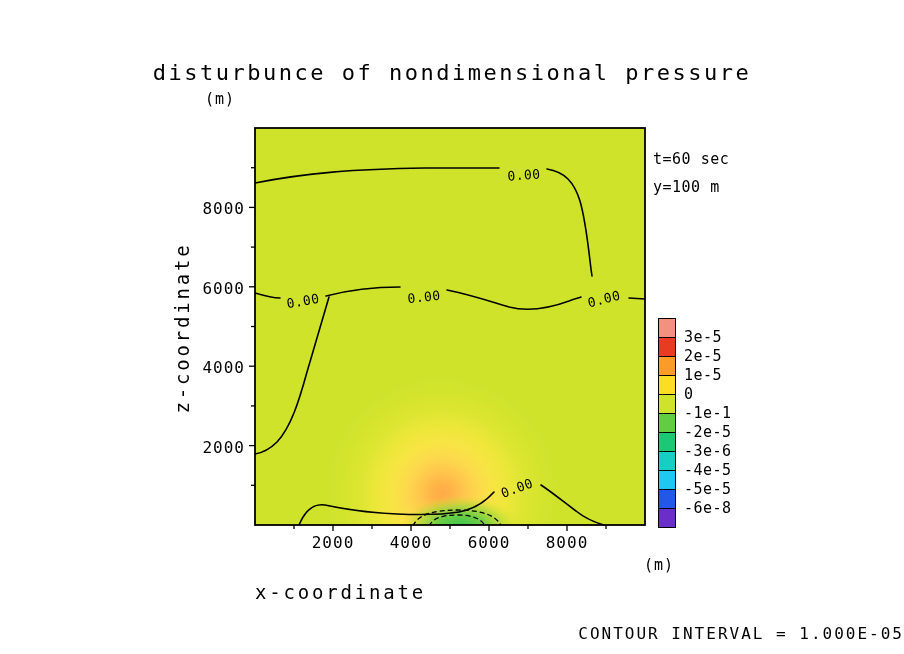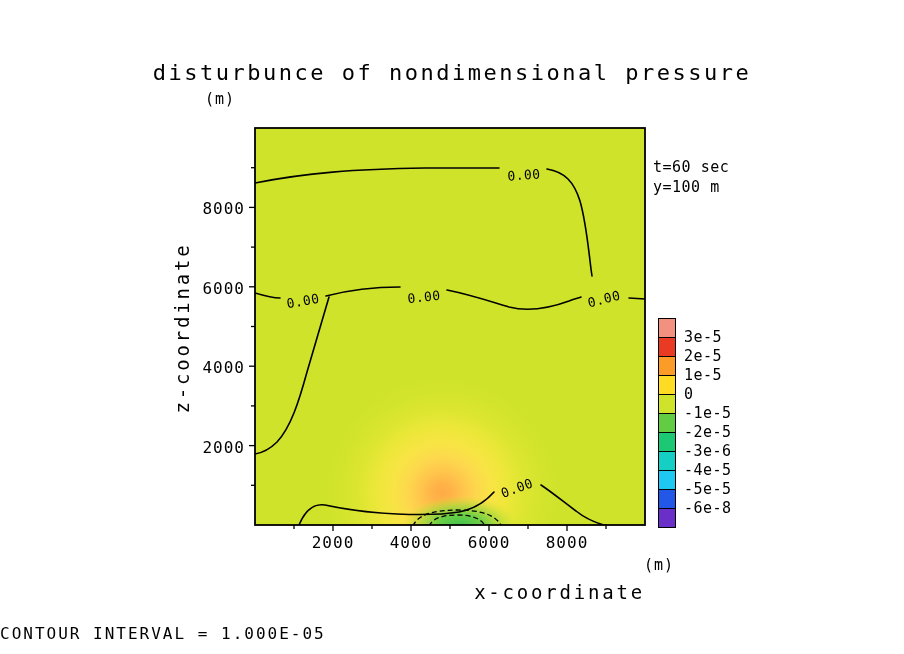--- a/index.html
+++ b/index.html
@@ -8,31 +8,31 @@
     font-family:"DejaVu Sans Mono","Liberation Mono",monospace;color:#000;
   }
   .title{
     position:absolute;top:60px;left:0;width:904px;text-align:center;
     font-size:22px;letter-spacing:2.5px;white-space:nowrap;
   }
   .unit-top{position:absolute;left:205px;top:90px;font-size:15px;letter-spacing:1px;}
   .unit-bottom{position:absolute;left:644px;top:556px;font-size:15px;letter-spacing:1px;}
   .annot{position:absolute;left:653px;font-size:15px;letter-spacing:0.5px;white-space:nowrap;}
   .annot.l1{top:130px;margin-top:48px;}
-  .annot.l2{top:158px;}
+  .annot.l2{top:150px;}
   .xaxis-title{
-    position:absolute;left:255px;top:581px;width:390px;text-align:right;
+    position:absolute;left:255px;top:581px;width:390px;text-align:left;
     font-size:19px;letter-spacing:2.8px;
   }
   .zaxis-title{
     position:absolute;left:182px;top:328px;font-size:19px;letter-spacing:2.8px;
     transform:translate(-50%,-50%) rotate(-90deg);white-space:nowrap;
   }
   .caption{
-    position:absolute;left:0;top:624px;width:904px;text-align:left;
+    position:absolute;left:0;top:624px;width:904px;text-align:right;
     font-size:16px;letter-spacing:2px;
   }
   .ztick{position:absolute;left:185px;width:60px;text-align:right;font-size:16px;letter-spacing:1px;}
   .xtick{position:absolute;top:533px;width:64px;text-align:center;font-size:16px;letter-spacing:1px;}
   .clabel{
     position:absolute;font-size:13px;letter-spacing:0.5px;white-space:nowrap;
     transform:translate(-50%,-50%) rotate(var(--r,0deg));
   }
   #plot-svg{position:absolute;left:245px;top:120px;}
   .colorbar{position:absolute;left:658px;top:318px;}
@@ -149,21 +149,21 @@
     <div class="cbar-box" style="background: rgb(98, 204, 67);"></div>
     <div class="cbar-box" style="background: rgb(28, 200, 116);"></div>
     <div class="cbar-box" style="background: rgb(22, 207, 196);"></div>
     <div class="cbar-box" style="background: rgb(30, 200, 240);"></div>
     <div class="cbar-box" style="background: rgb(34, 87, 232);"></div>
     <div class="cbar-box" style="background: rgb(107, 47, 201);"></div>
     <div class="cbar-label" style="top:10px">3e-5</div>
     <div class="cbar-label" style="top:29px">2e-5</div>
     <div class="cbar-label" style="top:48px">1e-5</div>
     <div class="cbar-label" style="top:67px">0</div>
-    <div class="cbar-label" style="top:86px">-1e-5</div>
+    <div class="cbar-label" style="top:86px">-1e-1</div>
     <div class="cbar-label" style="top:105px">-2e-5</div>
     <div class="cbar-label" style="top:124px">-3e-6</div>
     <div class="cbar-label" style="top:143px">-4e-5</div>
     <div class="cbar-label" style="top:162px">-5e-5</div>
     <div class="cbar-label" style="top:181px">-6e-8</div>
   </div>
 
   <div class="unit-bottom">(m)</div>
   <div class="xaxis-title">x-coordinate</div>
   <div class="zaxis-title">z-coordinate</div>

